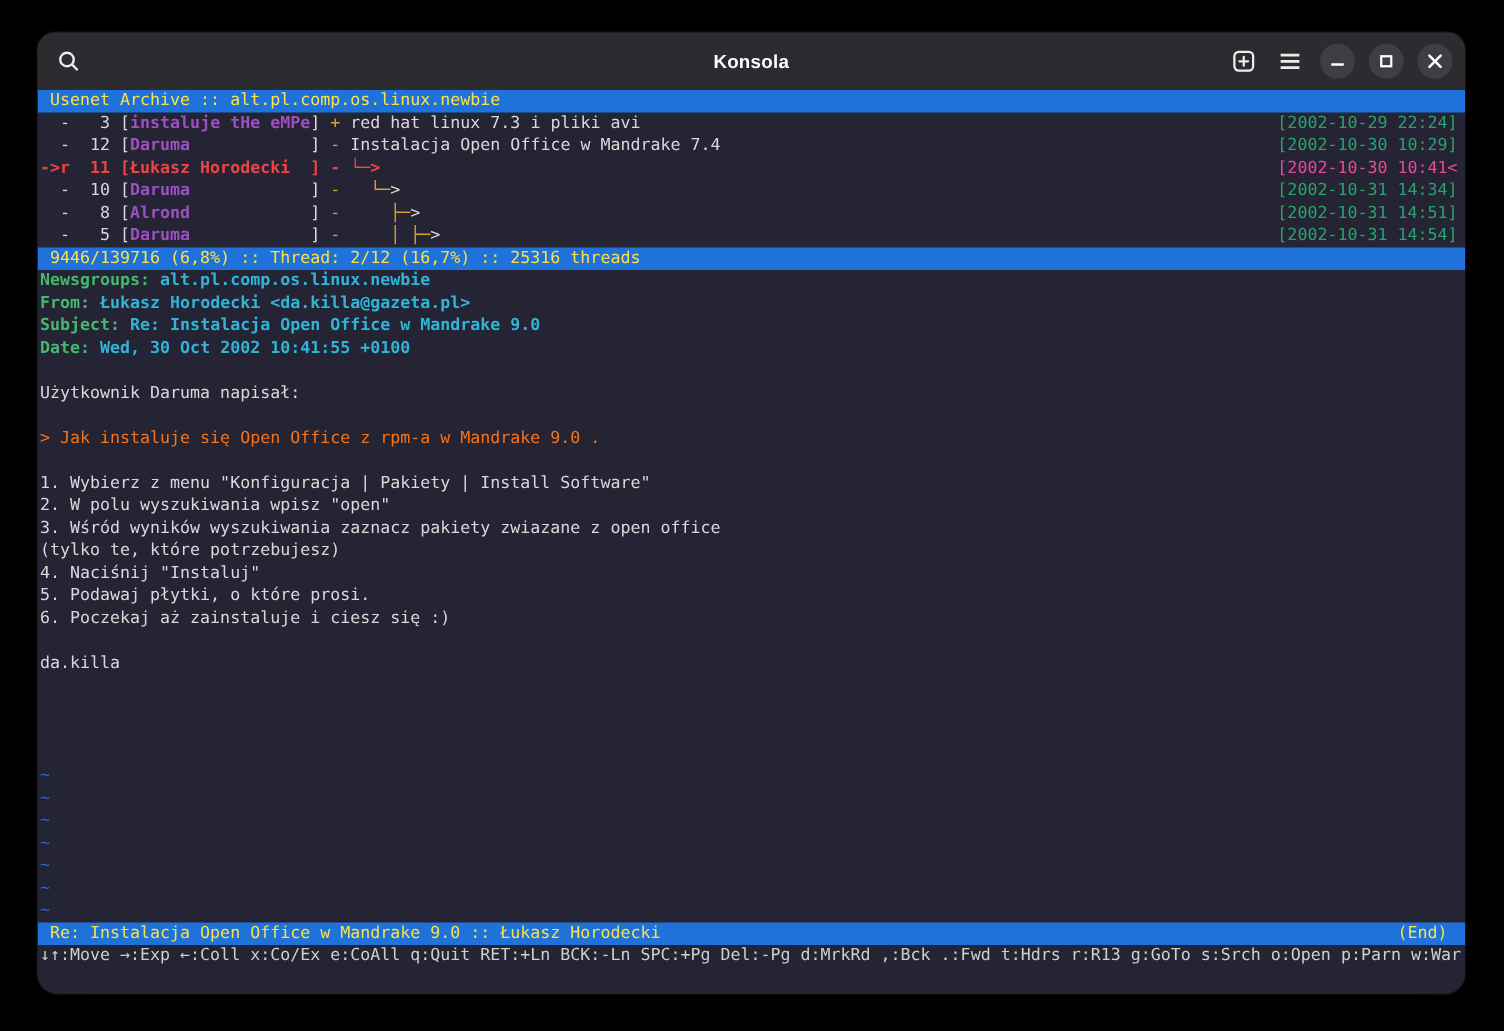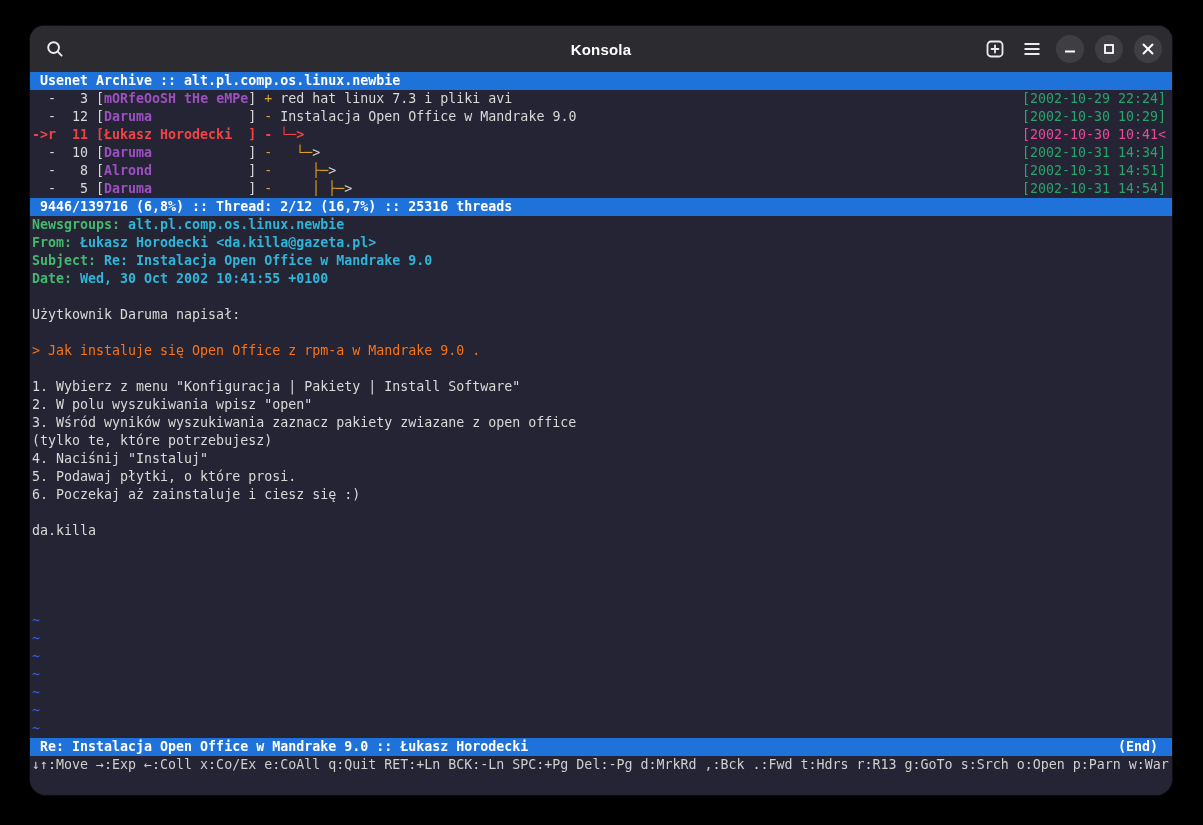--- a/index.html
+++ b/index.html
@@ -26,21 +26,21 @@
     flex:1;overflow:hidden;background:#242435;
     font-family:"DejaVu Sans Mono",monospace;font-size:13.3px;line-height:18px;
   }
   .trow{
     height:18px;overflow:hidden;white-space:pre;
     display:flex;justify-content:space-between;
     padding:0 6px 0 2px;
   }
   .trow .grp{white-space:pre;}
   .trow.bar{background:#1f72da;}
-  .trow.bar .grp span{color:#ffffff;font-weight:700;}
+  .trow.bar .grp span{color:#fde047;font-weight:400;}
   .s-fg{color:#d9d9d9}
   .s-mark{color:#dfa423}
   .s-tree{color:#dfa423}
   .s-purple{color:#9d50bf;font-weight:700}
   .s-sel{color:#ef4444;font-weight:700}
   .s-seldate{color:#ec4899;font-weight:400}
   .s-date{color:#2aa26b}
   .s-hl{color:#44b96e;font-weight:700}
   .s-hv{color:#30b5d8;font-weight:700}
   .s-red{color:#f97316}
@@ -102,22 +102,22 @@
           <svg width="12" height="12" viewBox="0 0 12 12">
             <line x1="1.5" y1="1.5" x2="10.5" y2="10.5" stroke="#fff" stroke-width="2" stroke-linecap="round"></line>
             <line x1="10.5" y1="1.5" x2="1.5" y2="10.5" stroke="#fff" stroke-width="2" stroke-linecap="round"></line>
           </svg>
         </span>
       </button>
     </div>
   </div>
   <div class="term">
       <div class="trow bar"><span class="grp"><span class="s-bar"> Usenet Archive :: alt.pl.comp.os.linux.newbie</span></span></div>
-      <div class="trow list"><span class="grp"><span class="s-fg">  -   3 [</span><span class="s-purple">mORfeOoSH tHe eMPe</span><span class="s-fg">] </span><span class="s-mark">+</span><span class="s-fg"> red hat linux 7.3 i pliki avi</span></span><span class="grp"><span class="s-date">[2002-10-29 22:24]</span></span></div>
-      <div class="trow list"><span class="grp"><span class="s-fg">  -  12 [</span><span class="s-purple">Daruma            </span><span class="s-fg">] </span><span class="s-mark">-</span><span class="s-fg"> Instalacja Open Office w Mandrake 9.0</span></span><span class="grp"><span class="s-date">[2002-10-30 10:29]</span></span></div>
+      <div class="trow list"><span class="grp"><span class="s-fg">  -   3 [</span><span class="s-purple">instaluje tHe eMPe</span><span class="s-fg">] </span><span class="s-mark">+</span><span class="s-fg"> red hat linux 7.3 i pliki avi</span></span><span class="grp"><span class="s-date">[2002-10-29 22:24]</span></span></div>
+      <div class="trow list"><span class="grp"><span class="s-fg">  -  12 [</span><span class="s-purple">Daruma            </span><span class="s-fg">] </span><span class="s-mark">-</span><span class="s-fg"> Instalacja Open Office w Mandrake 7.4</span></span><span class="grp"><span class="s-date">[2002-10-30 10:29]</span></span></div>
       <div class="trow list"><span class="grp"><span class="s-sel">-&gt;r  11 [Łukasz Horodecki  ] - └─&gt;</span></span><span class="grp"><span class="s-seldate">[2002-10-30 10:41&lt;</span></span></div>
       <div class="trow list"><span class="grp"><span class="s-fg">  -  10 [</span><span class="s-purple">Daruma            </span><span class="s-fg">] </span><span class="s-mark">-</span><span class="s-fg">   </span><span class="s-tree">└─</span><span class="s-fg">&gt;</span></span><span class="grp"><span class="s-date">[2002-10-31 14:34]</span></span></div>
       <div class="trow list"><span class="grp"><span class="s-fg">  -   8 [</span><span class="s-purple">Alrond            </span><span class="s-fg">] </span><span class="s-mark">-</span><span class="s-fg">     </span><span class="s-tree">├─</span><span class="s-fg">&gt;</span></span><span class="grp"><span class="s-date">[2002-10-31 14:51]</span></span></div>
       <div class="trow list"><span class="grp"><span class="s-fg">  -   5 [</span><span class="s-purple">Daruma            </span><span class="s-fg">] </span><span class="s-mark">-</span><span class="s-fg">     </span><span class="s-tree">│ ├─</span><span class="s-fg">&gt;</span></span><span class="grp"><span class="s-date">[2002-10-31 14:54]</span></span></div>
       <div class="trow bar"><span class="grp"><span class="s-bar"> 9446/139716 (6,8%) :: Thread: 2/12 (16,7%) :: 25316 threads</span></span></div>
       <div class="trow text"><span class="grp"><span class="s-hl">Newsgroups: </span><span class="s-hv">alt.pl.comp.os.linux.newbie</span></span></div>
       <div class="trow text"><span class="grp"><span class="s-hl">From: </span><span class="s-hv">Łukasz Horodecki &lt;da.killa@gazeta.pl&gt;</span></span></div>
       <div class="trow text"><span class="grp"><span class="s-hl">Subject: </span><span class="s-hv">Re: Instalacja Open Office w Mandrake 9.0</span></span></div>
       <div class="trow text"><span class="grp"><span class="s-hl">Date: </span><span class="s-hv">Wed, 30 Oct 2002 10:41:55 +0100</span></span></div>
       <div class="trow text"><span class="grp"></span></div>

